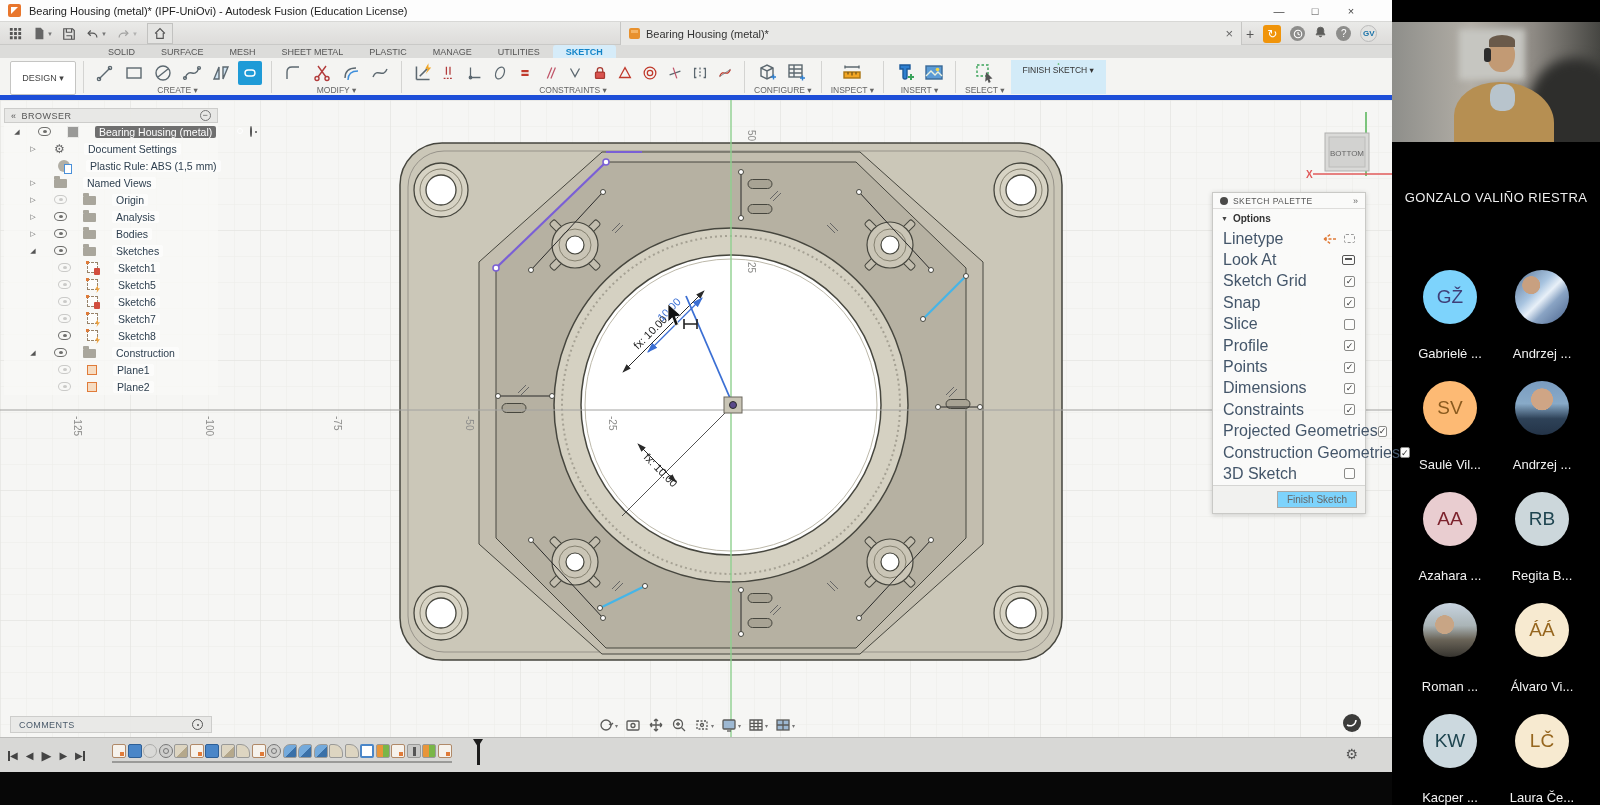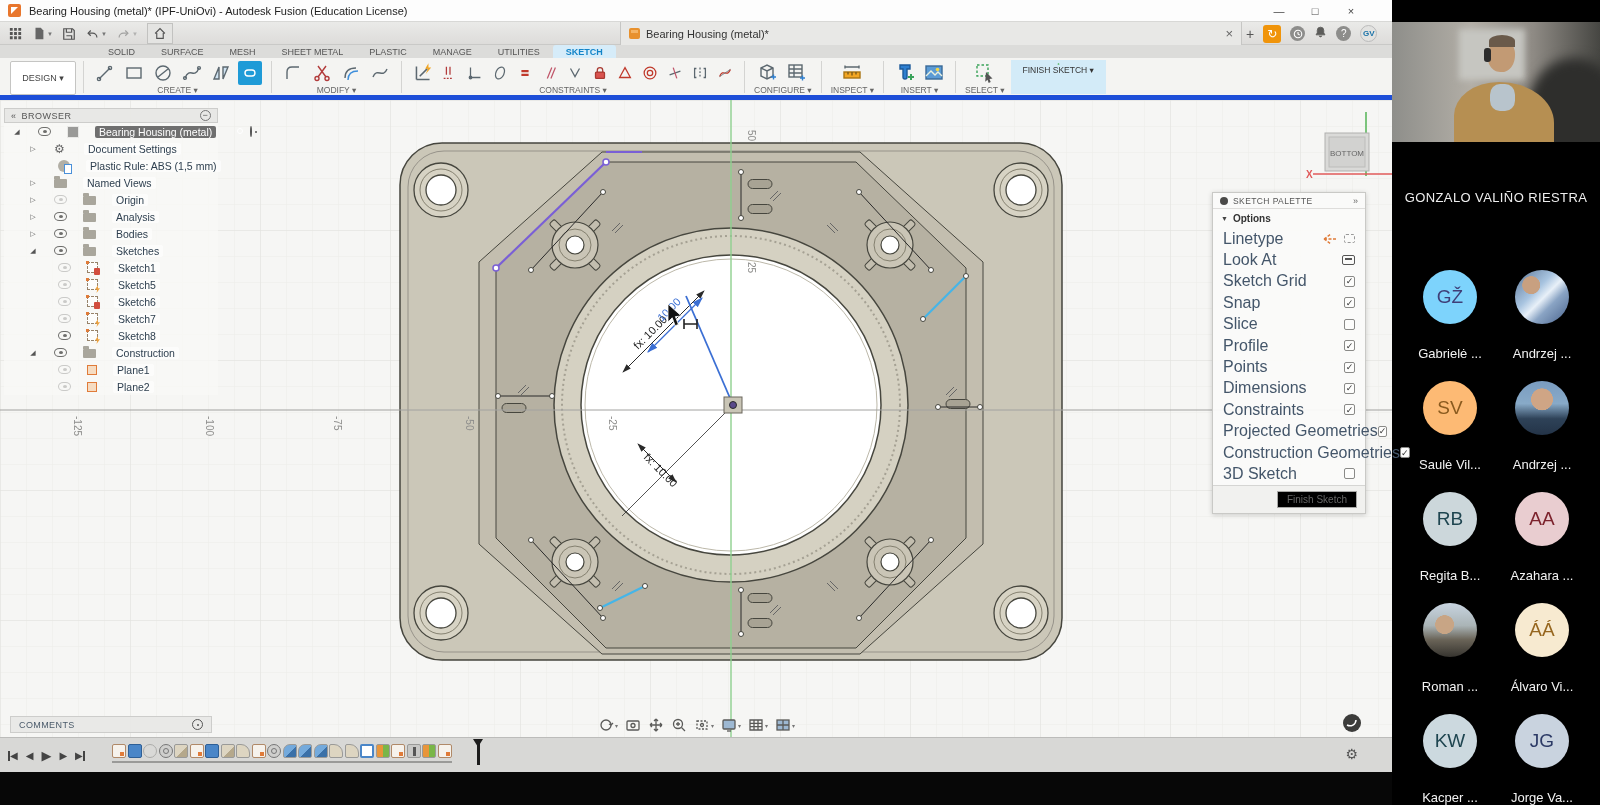--- a/index.html
+++ b/index.html
@@ -96,21 +96,21 @@
   .psection{display:flex;align-items:center;gap:5px;height:19px;padding:0 8px;font-size:10px;font-weight:bold;color:#333;}
   .psection .tri{font-size:7px;color:#444;}
   .prow{display:flex;align-items:center;padding:0 10px;height:21.4px;font-size:16px;color:#44566a;}
   .prow .plabel{flex:1;white-space:nowrap;}
   .cb{width:11px;height:11px;border:1px solid #8a8a88;background:#fdfdfc;border-radius:2px;display:flex;align-items:center;justify-content:center;font-size:9px;color:#333;}
   .cb.on::after{content:"✓";}
   .ltbox{width:11px;height:9px;border:1px dashed #999;border-radius:2px;margin-left:5px;}
   .lookat-ic{width:13px;height:10px;border:1.3px solid #555;border-radius:2px;position:relative;}
   .lookat-ic::after{content:'';position:absolute;left:2px;top:2px;right:2px;height:1.5px;background:#555;}
   .pfoot{padding:5px 8px;display:flex;justify-content:flex-end;background:rgba(240,240,238,.92);border-top:1px solid #d5d5d3;}
-  .pfoot button{font-size:10px;color:#666;background:#000000;border:1px solid #a8a8a6;padding:2px 9px;}
+  .pfoot button{font-size:10px;color:#666;background:#7dd3fc;border:1px solid #a8a8a6;padding:2px 9px;}
 
   
   .commentsbar{position:absolute;left:10px;top:616px;width:202px;height:17px;background:rgba(232,232,230,.9);border:1px solid #cdcdcb;display:flex;align-items:center;padding:0 8px;font-size:9px;color:#4a5a6a;letter-spacing:.4px;z-index:5;}
   .commentsbar .badge-target{margin-left:auto;}
   .navbar{position:absolute;left:598px;top:614px;height:22px;display:flex;align-items:center;gap:7px;z-index:5;}
   .nv{display:flex;align-items:center;}
   .nv svg{stroke:#5a5a58;fill:none;stroke-width:1.3;}
   .nv-c{font-size:6px;color:#777;margin-left:1px;}
 
   
@@ -950,48 +950,54 @@
           </div>
       <div class="pname">Saulė Vil...</div>
     </div>
     <div class="ptile">
       <div class="avatar ph-suit">
             <span></span>
           </div>
       <div class="pname">Andrzej ...</div>
     </div>
     <div class="ptile">
+      <div class="avatar av5">
+            <span>AA</span>
+          </div>
+      <div class="pname">Azahara ...</div>
+    </div>
+    <div class="ptile">
       <div class="avatar av4">
             <span>RB</span>
           </div>
       <div class="pname">Regita B...</div>
     </div>
     <div class="ptile">
-      <div class="avatar av5">
-            <span>AA</span>
-          </div>
-      <div class="pname">Azahara ...</div>
-    </div>
-    <div class="ptile">
       <div class="avatar ph-outdoor">
             <span></span>
           </div>
       <div class="pname">Roman ...</div>
     </div>
     <div class="ptile">
       <div class="avatar av7">
             <span>ÁÁ</span>
           </div>
       <div class="pname">Álvaro Vi...</div>
     </div>
     <div class="ptile">
       <div class="avatar av8">
             <span>KW</span>
           </div>
       <div class="pname">Kacper ...</div>
+    </div>
+    <div class="ptile">
+      <div class="avatar av9">
+            <span>LČ</span>
+          </div>
+      <div class="pname">Laura Če...</div>
     </div>
     <div class="ptile">
       <div class="avatar av10">
             <span>JG</span>
           </div>
       <div class="pname">Jorge Va...</div>
     </div>
     <div class="ptile">
       <div class="avatar av11">
             <span>+52</span>

